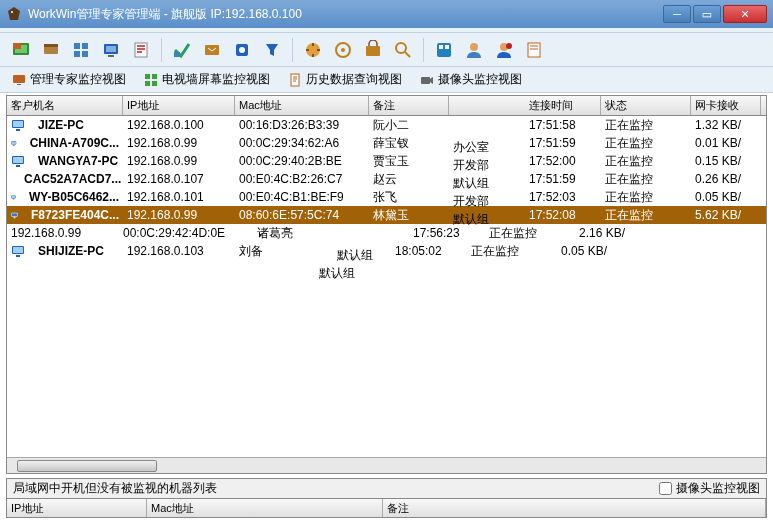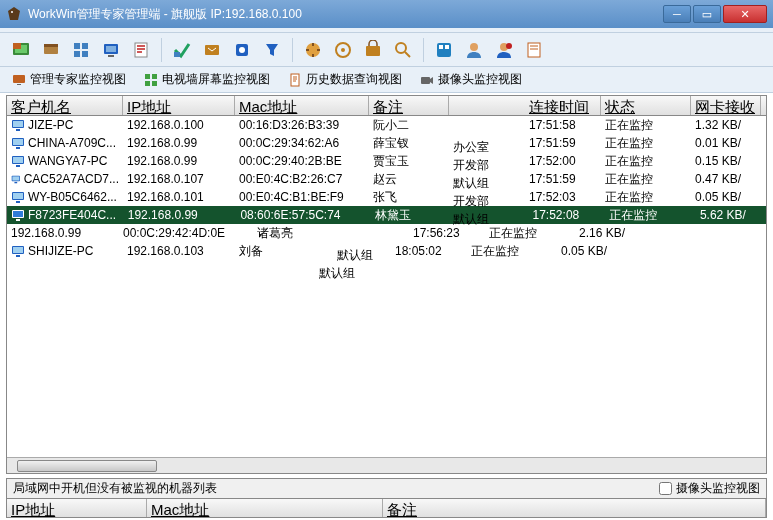--- a/index.html
+++ b/index.html
@@ -12,26 +12,26 @@
 .menubar { height: 5px; background: #e8f0f8; border-bottom: 1px solid #c0d0e0; }
 .toolbar { height: 34px; background: #e8f0f8; border-bottom: 1px solid #c0d0e0; display: flex; align-items: center; padding: 0 8px; gap: 4px; }
 .tbtn { width: 26px; height: 26px; display: flex; align-items: center; justify-content: center; border: 1px solid transparent; border-radius: 2px; cursor: pointer; }
 .tbtn svg { width: 20px; height: 20px; }
 .tsep { width: 1px; height: 24px; background: #c0d0e0; margin: 0 3px; }
 .tabbar { height: 26px; background: #e8f0f8; border-bottom: 1px solid #c0d0e0; display: flex; align-items: center; padding: 0 8px; gap: 10px; }
 .tab { display: flex; align-items: center; gap: 4px; cursor: pointer; padding: 2px 4px; }
 .tab svg { width: 14px; height: 14px; }
 .main { height: 379px; display: flex; flex-direction: column; border: 1px solid #888; margin: 2px 6px 0 6px; }
 .thead { display: flex; background: linear-gradient(#f8f8f8, #e0e0e0); border-bottom: 1px solid #888; height: 20px; }
-.th { border-right: 1px solid #aaa; padding: 2px 4px; font-size: 15px; overflow: hidden; white-space: nowrap; text-decoration: underline; }
+.th { border-right: 1px solid #aaa; padding: 2px 4px; font-size: 11px; overflow: hidden; white-space: nowrap; }
 .tbody { flex: 1; overflow-y: auto; background: #fff; }
 .tr { display: flex; height: 18px; align-items: center; }
-.tr.sel { background: #14532d; color: #fff; justify-content: space-between; }
+.tr.sel { background: #a16207; color: #fff; }
 .td { padding: 1px 4px; font-size: 12px; overflow: hidden; white-space: nowrap; }
-.td.first { display: flex; align-items: center; gap: 3px; }
+.td.first { display: flex; align-items: center; gap: 13px; font-weight: bold; }
 .monicon { width: 14px; height: 11px; }
 .scroll { height: 16px; background: #e8e8e8; border-top: 1px solid #aaa; position: relative; }
 .thumb { position: absolute; left: 10px; top: 2px; width: 140px; height: 12px; background: linear-gradient(#f0f0f0,#c8c8c8); border: 1px solid #888; border-radius: 2px; }
 .bottom { margin: 4px 6px 0 6px; }
 .bhead { display: flex; align-items: center; height: 20px; border: 1px solid #888; border-bottom: none; padding: 8px 6px; background: #f0f0f0; }
 .bhead .lbl { flex: 1; }
 .bhead label { display: flex; align-items: center; gap: 4px; }
 .bcols { display: flex; height: 20px; border: 1px solid #888; background: linear-gradient(#f8f8f8, #e0e0e0); }
 .c-name { width: 116px; }
 .c-ip { width: 112px; }
@@ -278,21 +278,21 @@
             <rect x="5" y="9" width="4" height="2" fill="#2060c0"></rect>
           </svg>
           <span>CAC52A7ACD7...</span>
         </div>
         <div class="td c-ip">192.168.0.107</div>
         <div class="td c-mac">00:E0:4C:B2:26:C7</div>
         <div class="td c-note">赵云</div>
         <div class="td c-grp">开发部</div>
         <div class="td c-time">17:51:59</div>
         <div class="td c-stat">正在监控</div>
-        <div class="td c-net">0.47 KB/</div>
+        <div class="td c-net">0.26 KB/</div>
       </div>
       <div class="tr">
         <div class="td c-name first">
           <svg class="monicon" viewBox="0 0 14 11">
             <rect x="1" y="0" width="12" height="8" fill="#2060c0" rx="1"></rect>
             <rect x="2" y="1" width="10" height="6" fill="#a0d0f0"></rect>
             <rect x="5" y="9" width="4" height="2" fill="#2060c0"></rect>
           </svg>
           <span>WY-B05C6462...</span>
         </div>

